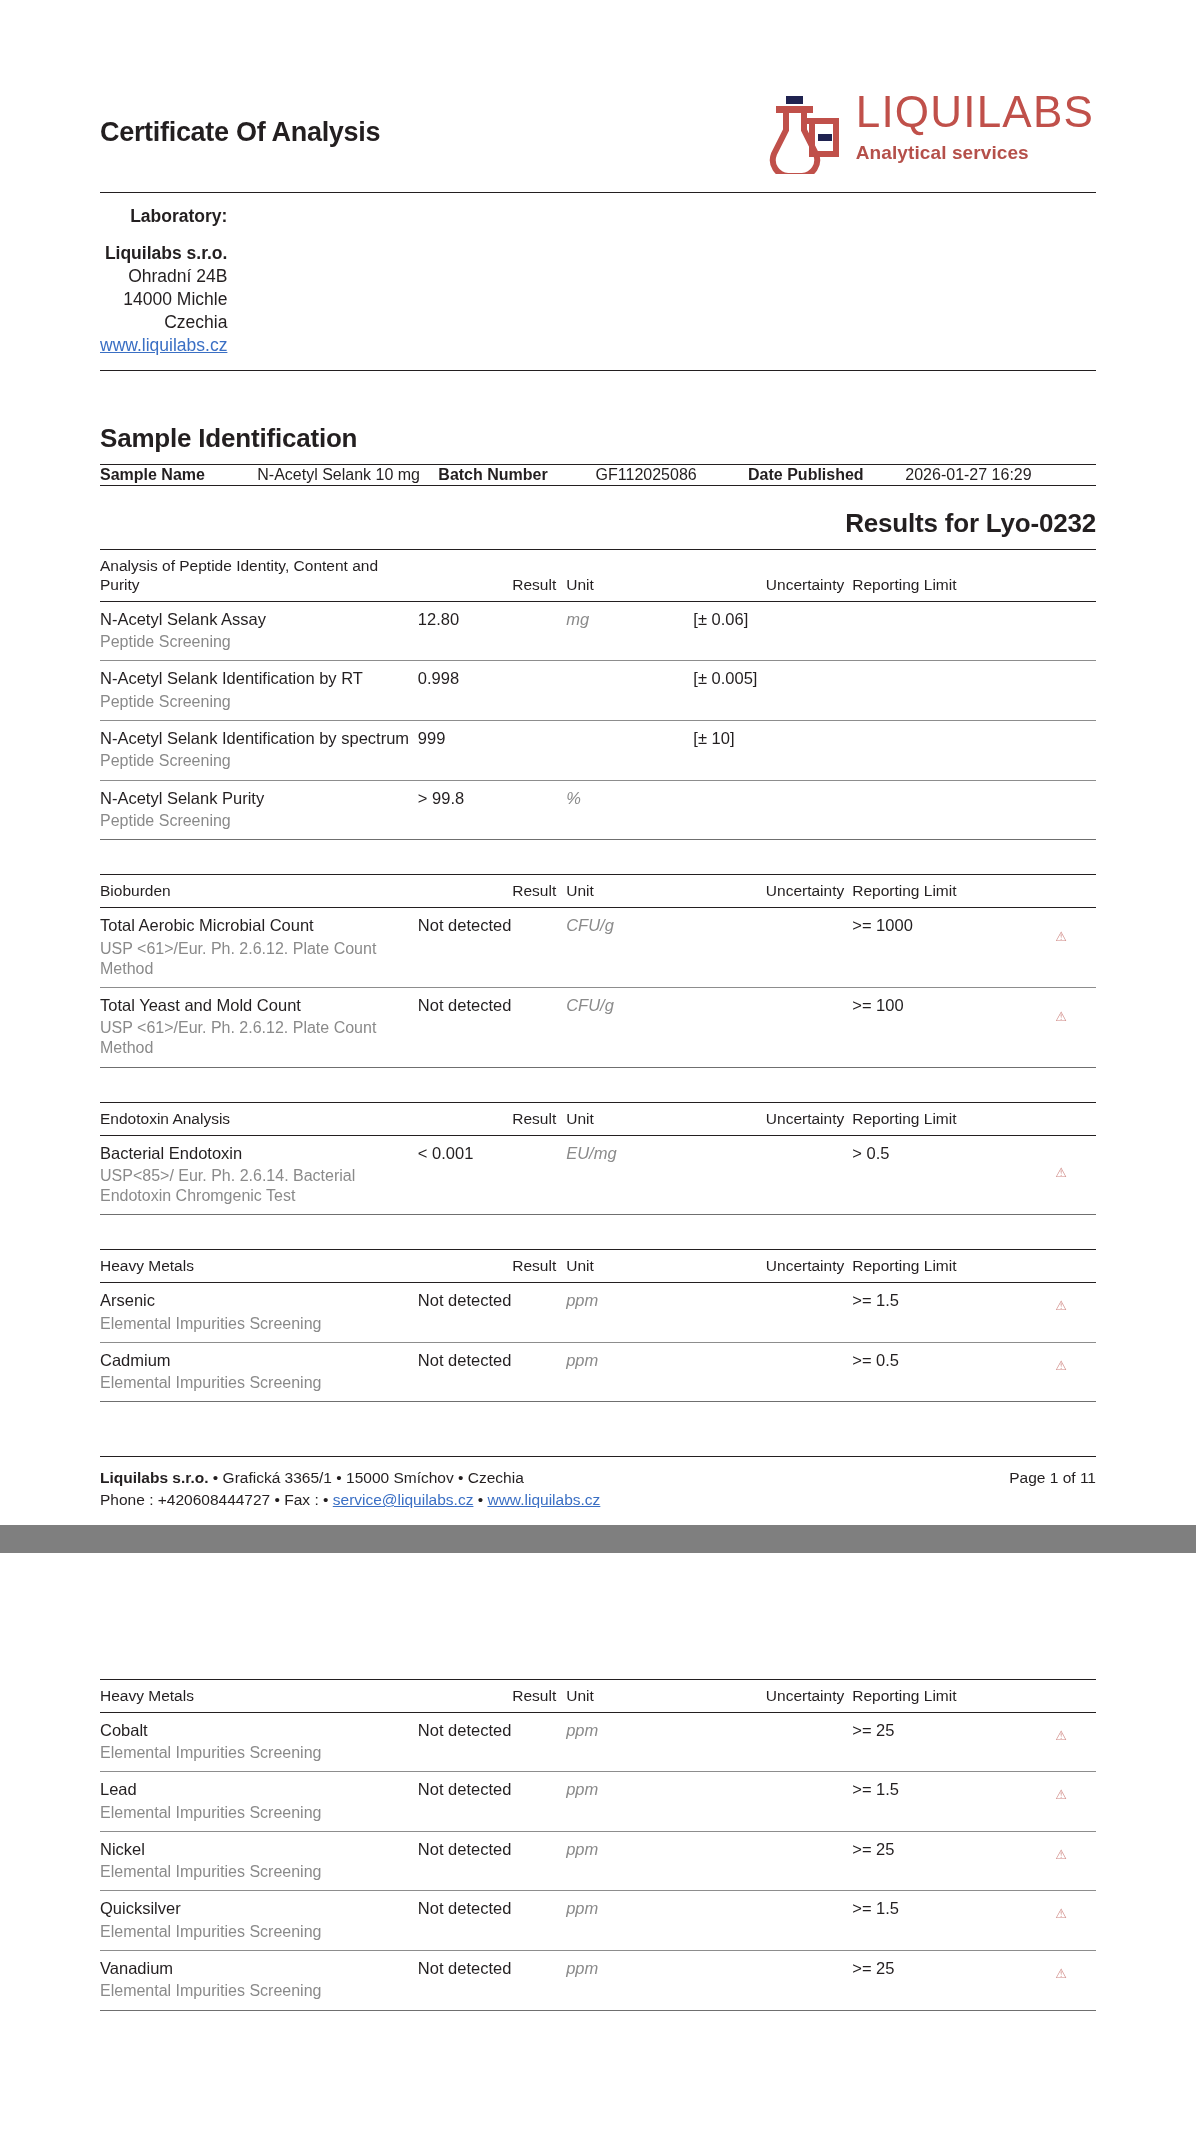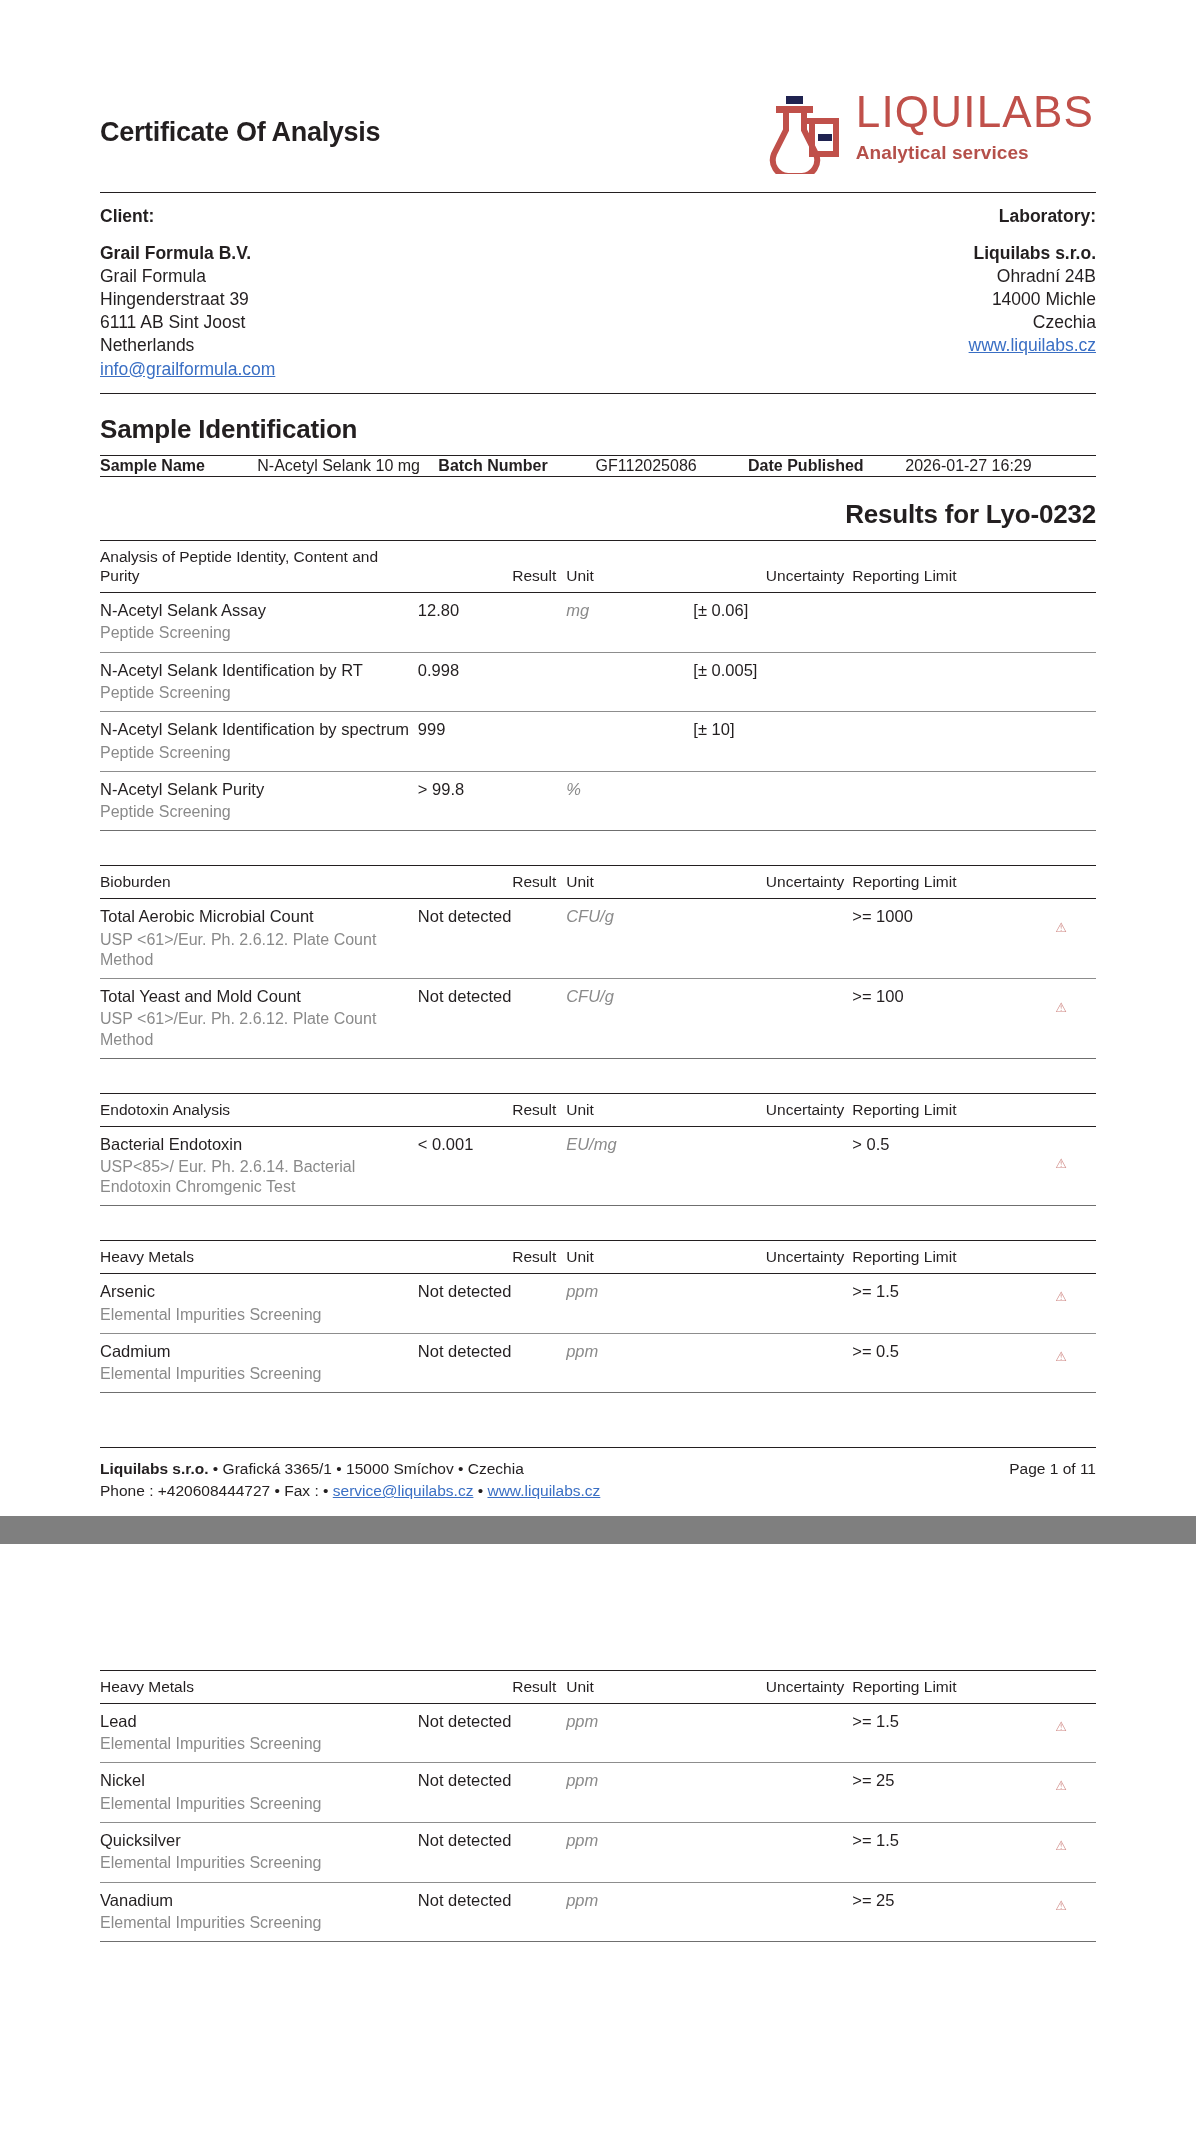--- a/index.html
+++ b/index.html
@@ -78,21 +78,21 @@
   .addr-head { font-weight: bold; margin-bottom: 14px; }
   .addr-name { font-weight: bold; }
   .addr-line { white-space: nowrap; }
   .link { color: #3a6fc4; text-decoration: underline; }
 
   
   .section-title {
     font-size: 26px;
     font-weight: bold;
     letter-spacing: -0.2px;
-    margin-top: 20px;
+    margin-top: 52px;
     margin-bottom: 10px;
   }
   .section-title.tight { margin-top: 22px; text-align: right; }
 
   
   table.tbl {
     width: 100%;
     border-collapse: collapse;
     font-size: 16px;
   }
@@ -202,29 +202,20 @@
       </span>
       <span class="logo-words">
         <span class="logo-name">LIQUILABS</span>
         <span class="logo-tag">Analytical services</span>
       </span>
     </div>
   </div>
 
   <div class="addr-rule"></div>
   <div class="addr-wrap">
-    <div class="addr-col-left">
-      <div class="addr-head">Client:</div>
-      <div class="addr-name">Grail Formula B.V.</div>
-      <div class="addr-line">Grail Formula</div>
-      <div class="addr-line">Hingenderstraat 39</div>
-      <div class="addr-line">6111 AB Sint Joost</div>
-      <div class="addr-line">Netherlands</div>
-      <a class="link" href="#">info@grailformula.com</a>
-    </div>
     <div class="addr-col-right">
       <div class="addr-head">Laboratory:</div>
       <div class="addr-name">Liquilabs s.r.o.</div>
       <div class="addr-line">Ohradní 24B</div>
       <div class="addr-line">14000 Michle</div>
       <div class="addr-line">Czechia</div>
       <a class="link" href="#">www.liquilabs.cz</a>
     </div>
   </div>
   <div class="addr-rule-bottom"></div>
@@ -413,20 +404,28 @@
               <th class="c-name">Heavy Metals</th>
               <th class="c-res">Result</th>
               <th class="c-unit">Unit</th>
               <th class="c-unc">Uncertainty</th>
               <th class="c-lim">Reporting Limit</th>
               <th class="c-flag"></th>
             </tr>
           </thead>
           <tbody>
             <tr>
+              <td><span class="analyte">Cobalt</span><span class="method">Elemental Impurities Screening</span></td>
+              <td class="cell-res">Not detected</td>
+              <td class="cell-unit">ppm</td>
+              <td class="cell-unc"></td>
+              <td class="cell-lim">&gt;= 25</td>
+              <td class="cell-flag"><span class="warn-tri short">⚠</span></td>
+            </tr>
+            <tr>
               <td><span class="analyte">Lead</span><span class="method">Elemental Impurities Screening</span></td>
               <td class="cell-res">Not detected</td>
               <td class="cell-unit">ppm</td>
               <td class="cell-unc"></td>
               <td class="cell-lim">&gt;= 1.5</td>
               <td class="cell-flag"><span class="warn-tri short">⚠</span></td>
             </tr>
             <tr>
               <td><span class="analyte">Nickel</span><span class="method">Elemental Impurities Screening</span></td>
               <td class="cell-res">Not detected</td>

